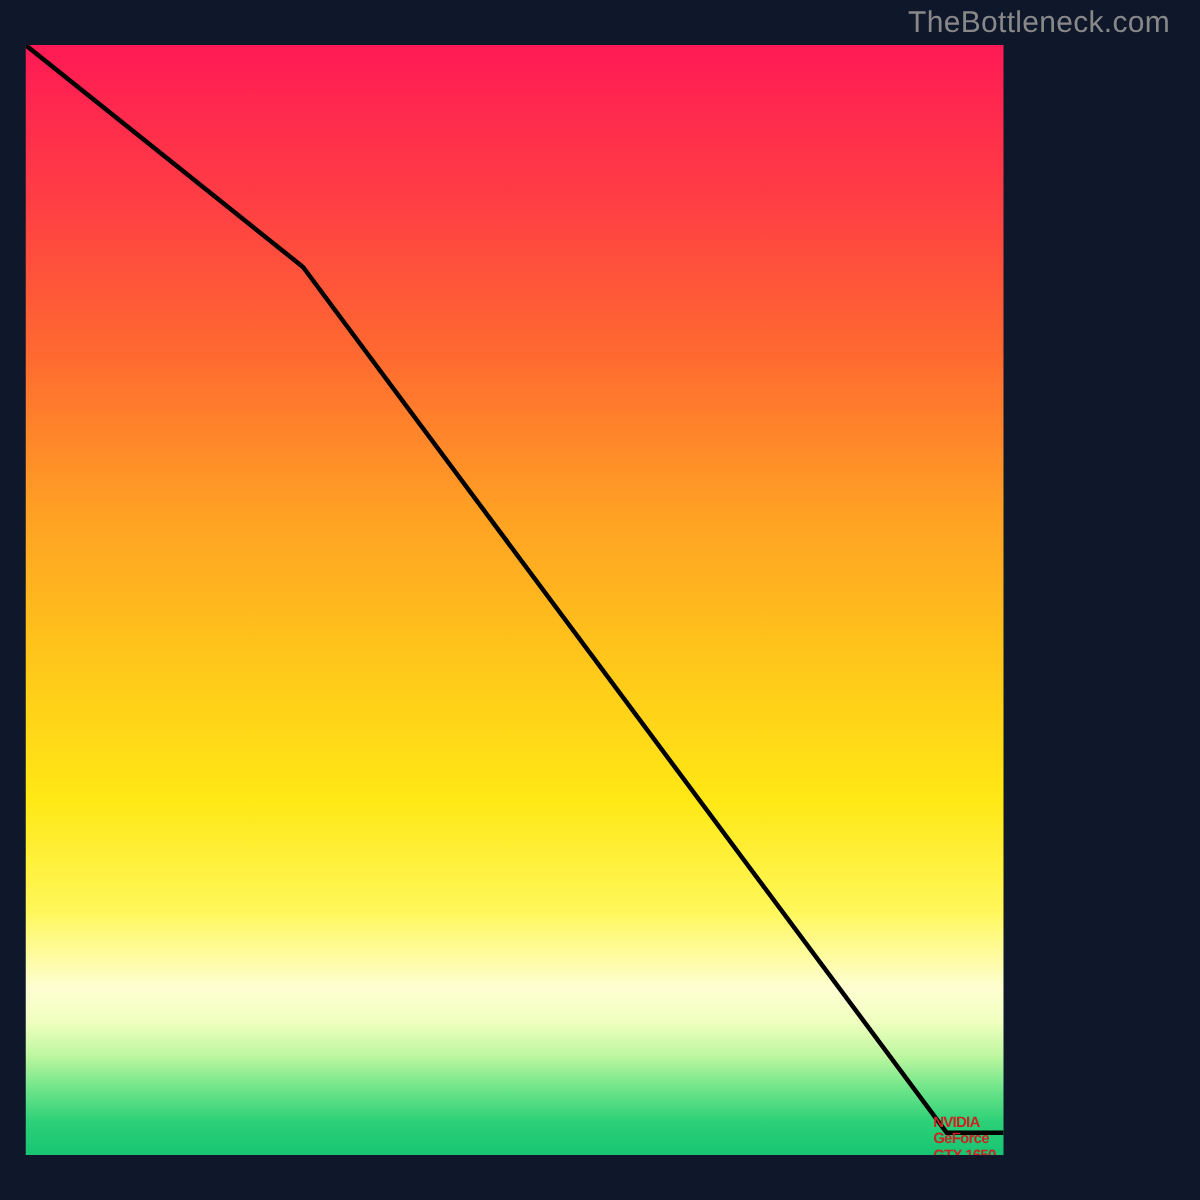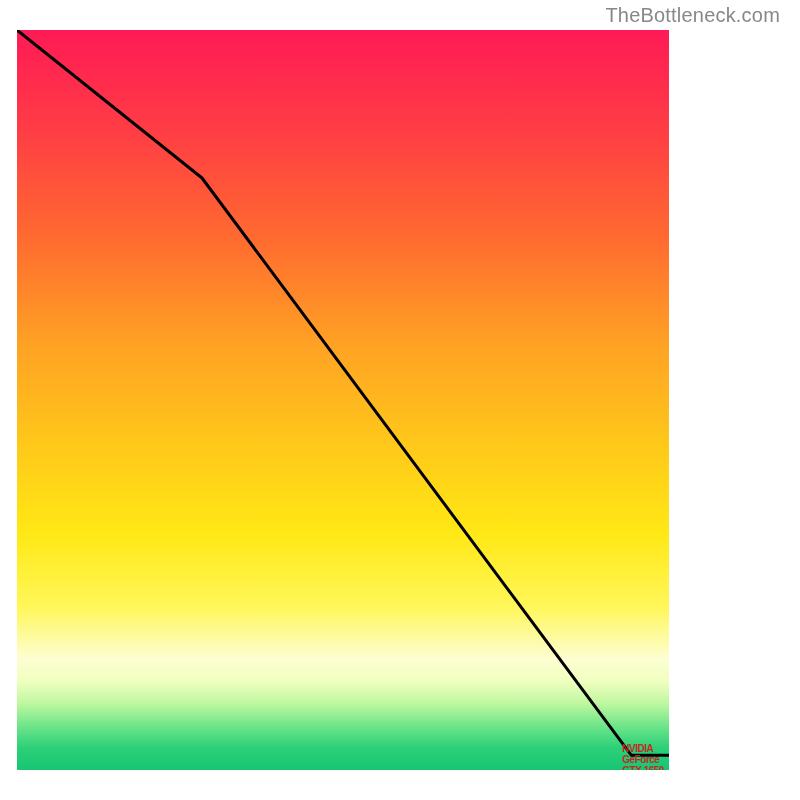--- a/index.html
+++ b/index.html
@@ -10,21 +10,21 @@
     background: #000;
     overflow: hidden;
     font-family: Arial, Helvetica, sans-serif;
   }
   .frame {
     position: absolute;
     top: 0;
     left: 0;
     width: 800px;
     height: 800px;
-    background: #ffffff;
+    background: #0f172a;
   }
   .watermark {
     position: absolute;
     top: 4px;
     right: 20px;
     color: #888;
     font-size: 20px;
     font-weight: 500;
     letter-spacing: 0.2px;
     user-select: none;

